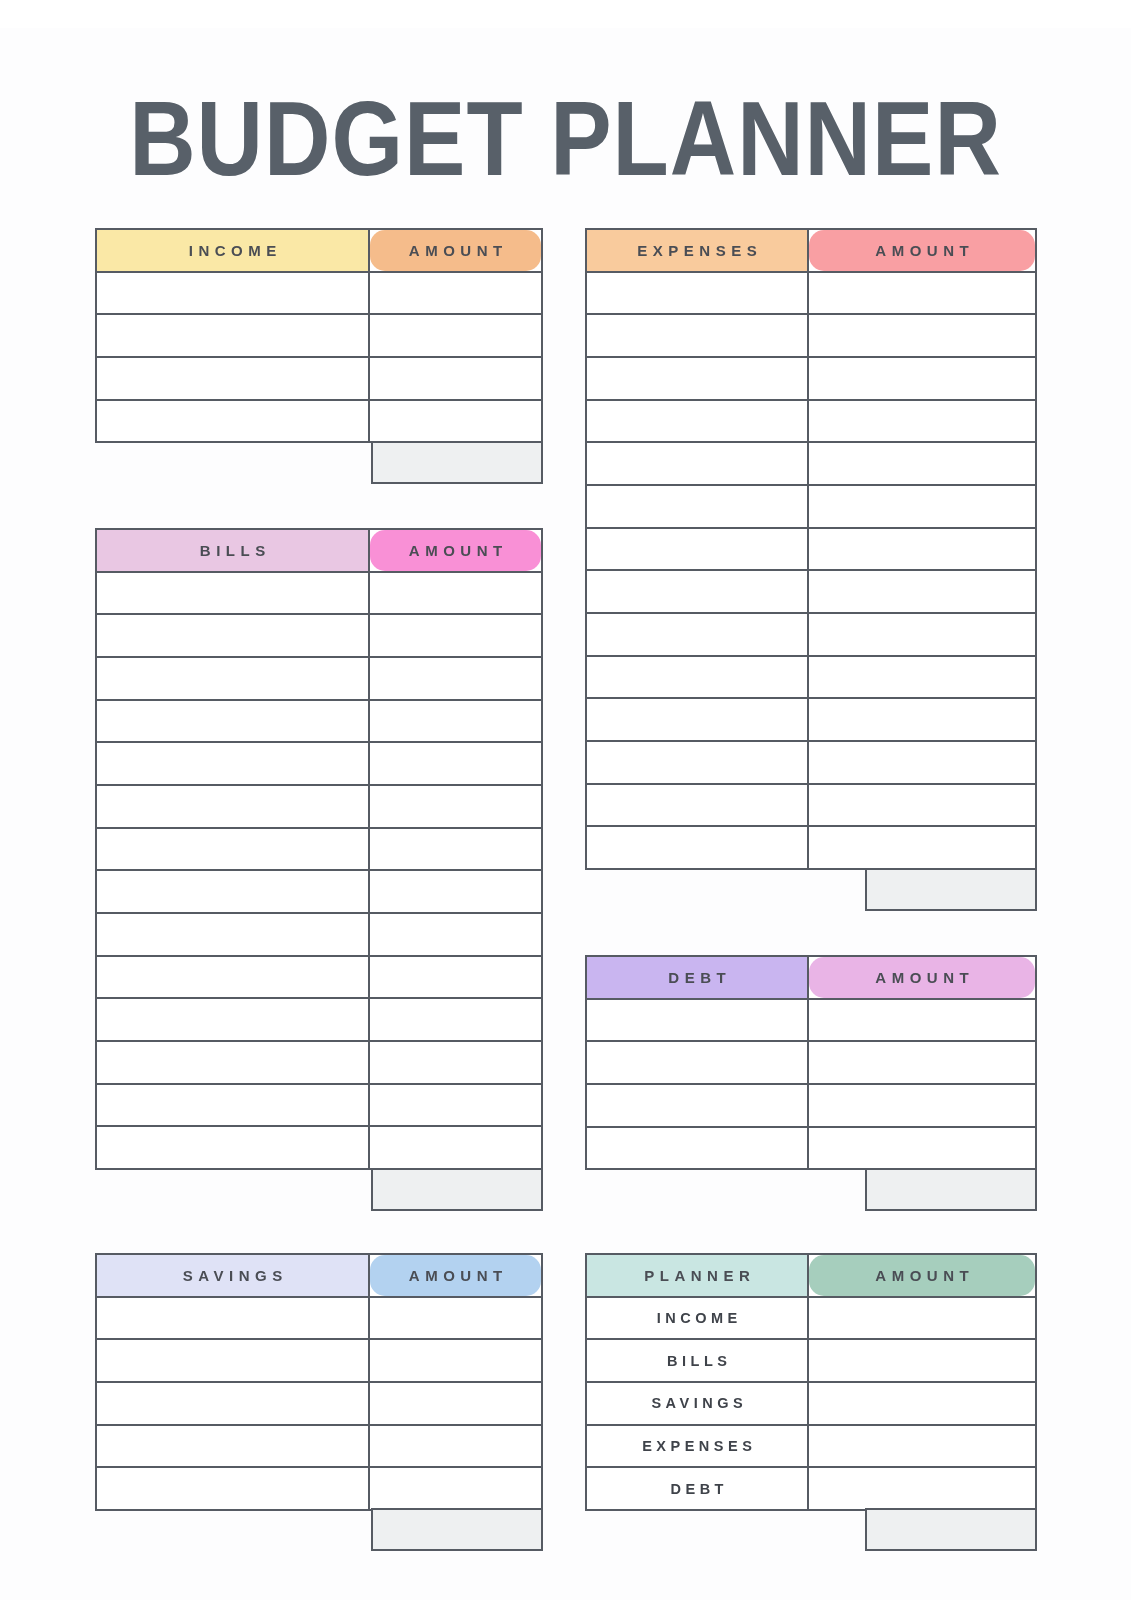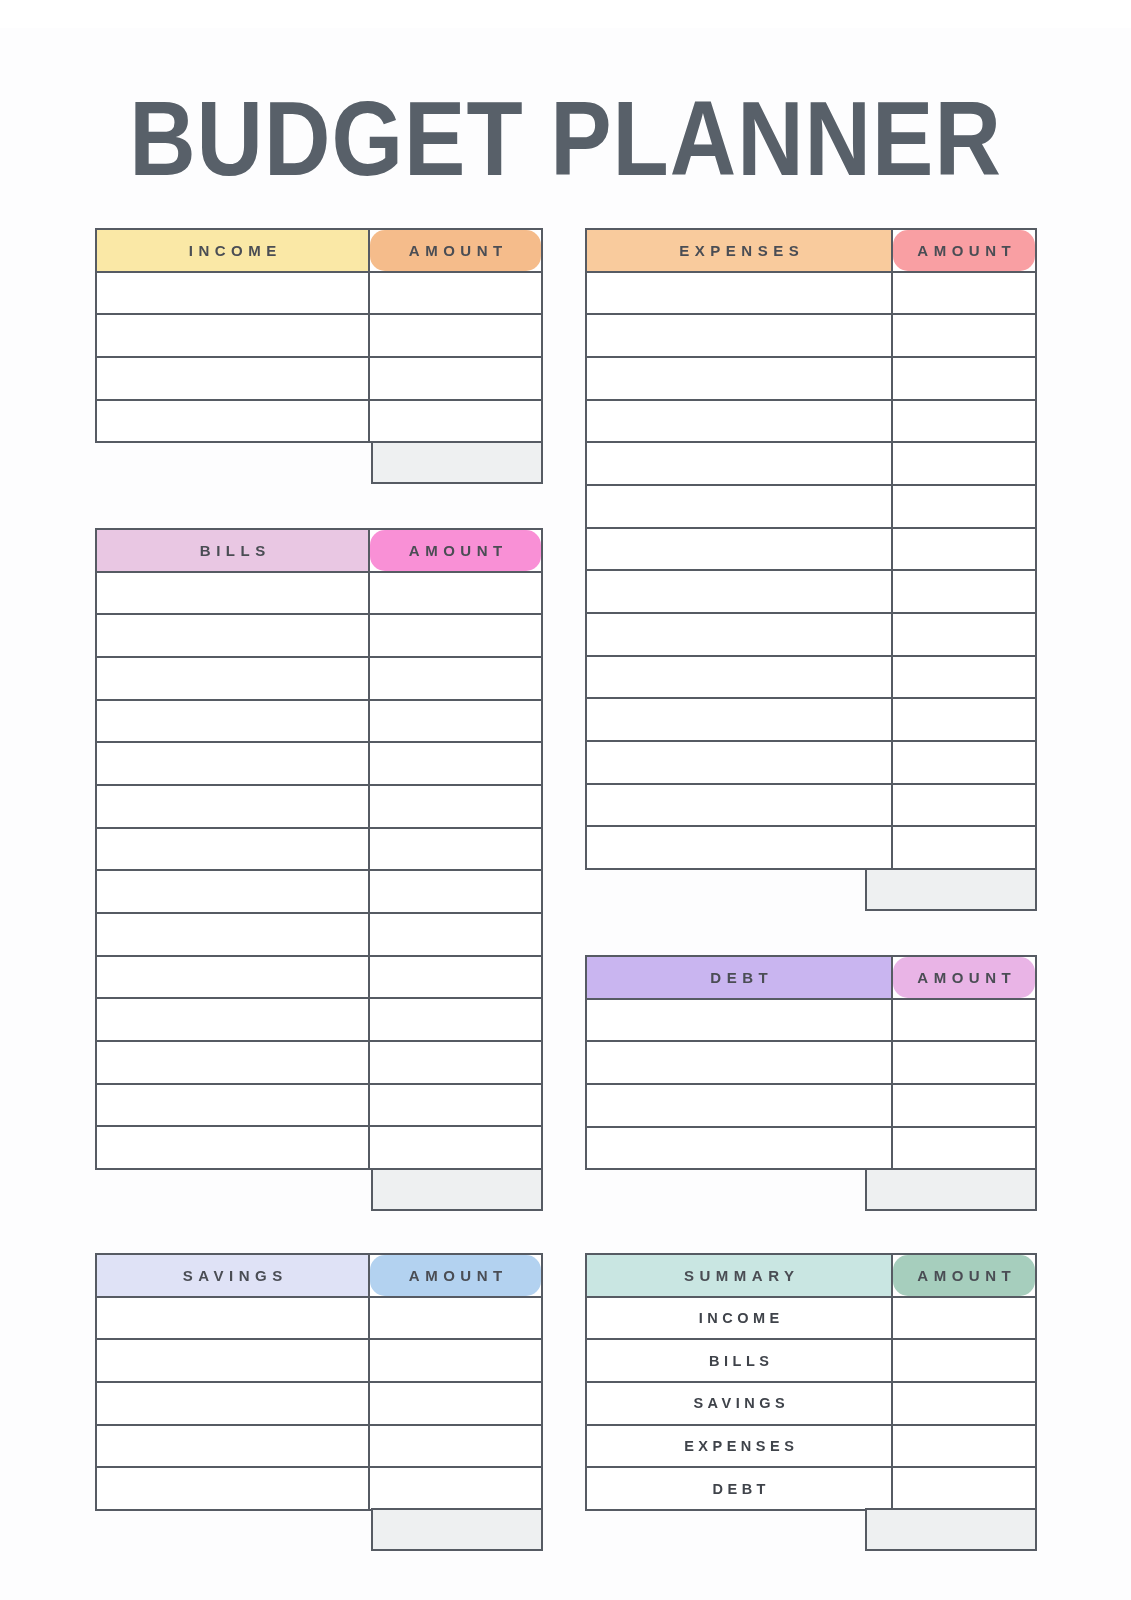--- a/index.html
+++ b/index.html
@@ -27,21 +27,21 @@
     transform: scaleY(1.14);
     transform-origin: center top;
     white-space: nowrap;
   }
   .ptable { position: absolute; }
   .grid { width: 100%; border: 2.5px solid #565b63; background: #ffffff; }
   .prow { display: flex; height: 42.7px; border-top: 2.5px solid #565b63; text-align: center; }
   .prow.hdr { border-top: none; height: 40.5px; }
   .cell { height: 100%; }
   .c1 { width: 273px; border-right: 2.5px solid #565b63; }
-  .right .c1 { width: 306px; }
+  .right .c1 { width: 222px; }
   .c2 { flex: 1; border-radius: 15px; }
   .hdr .cell {
     display: flex; align-items: center; justify-content: center;
     font-weight: bold; font-size: 15px;
     letter-spacing: 5.5px; padding-left: 5.5px;
     color: #4a4d54;
   }
   .lbl {
     display: flex; align-items: center; justify-content: center;
     font-weight: bold; font-size: 14.5px;
@@ -289,21 +289,21 @@
           <div class="cell c1"></div>
           <div class="cell c2"></div>
         </div>
       </div>
     <div class="total"></div>
   </div>
 
   <div class="ptable right summary" style="left:585px; top:1225px; width:452px;">
     <div class="grid">
       <div class="prow hdr">
-        <div class="cell c1">SUMMARY</div>
+        <div class="cell c1">PLANNER</div>
         <div class="cell c2">AMOUNT</div>
       </div>
     <div class="prow">
           <div class="cell c1 lbl">INCOME</div>
           <div class="cell c2"></div>
         </div>
         <div class="prow">
           <div class="cell c1 lbl">BILLS</div>
           <div class="cell c2"></div>
         </div>

